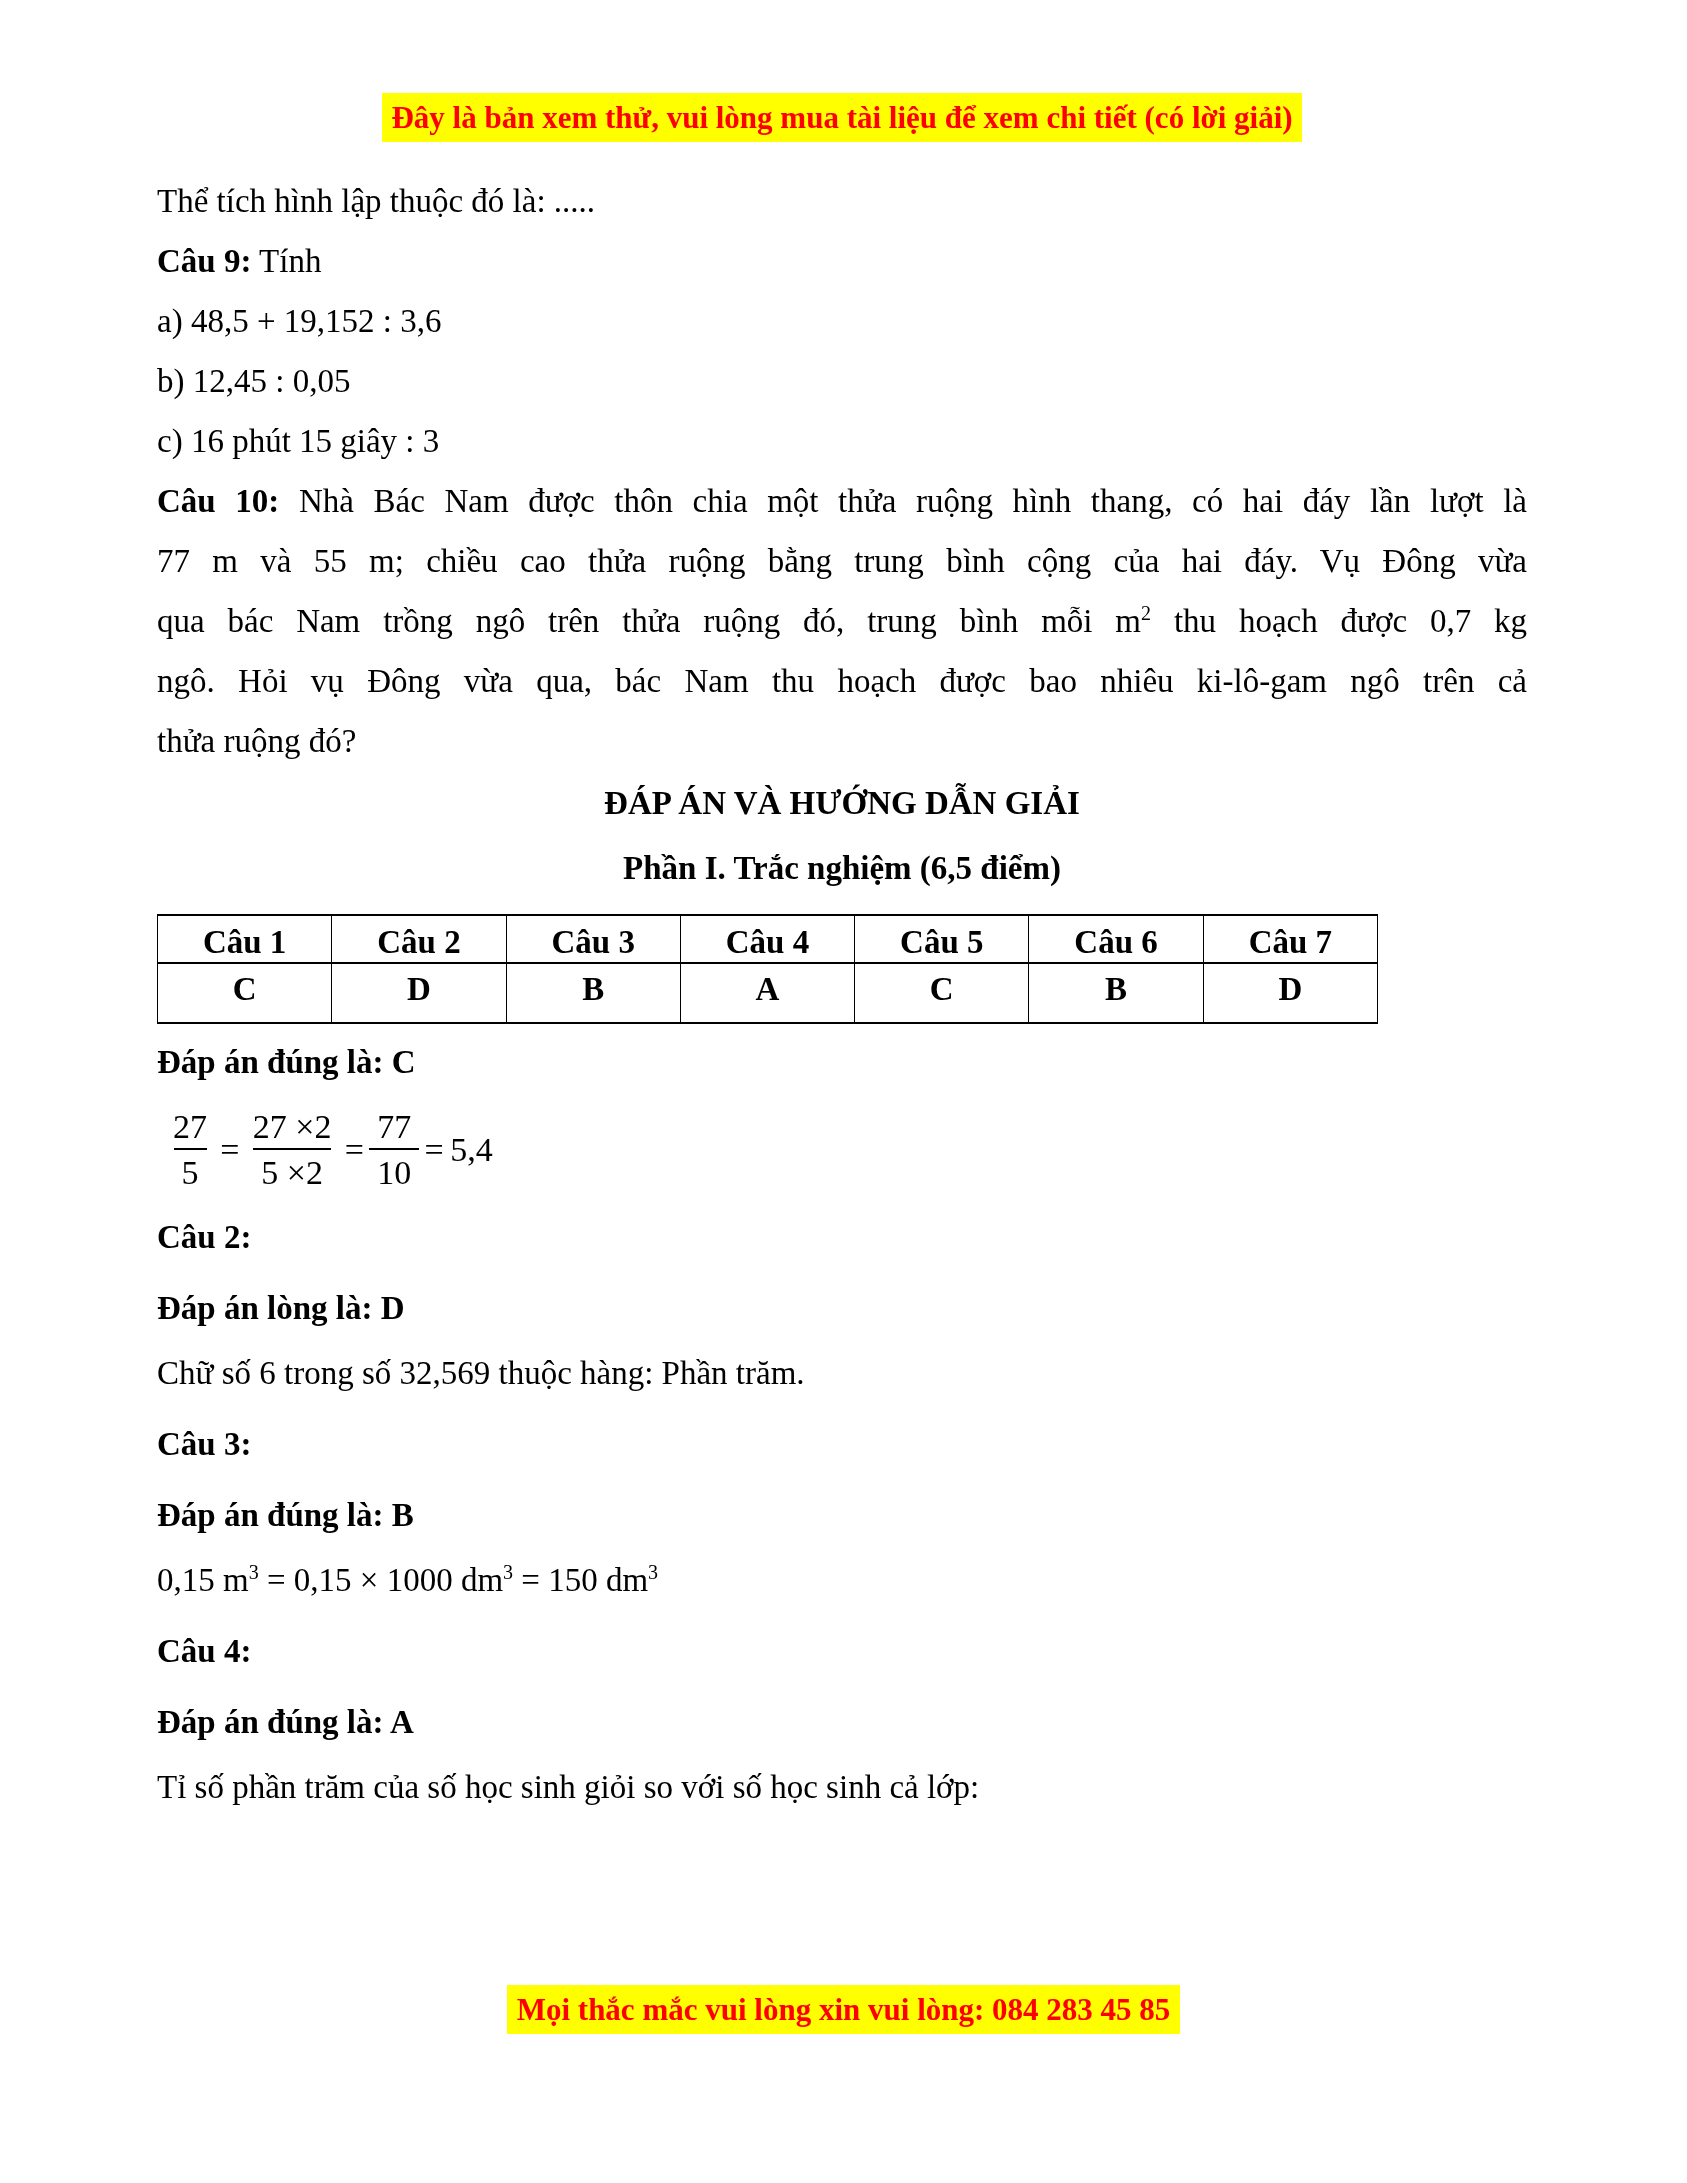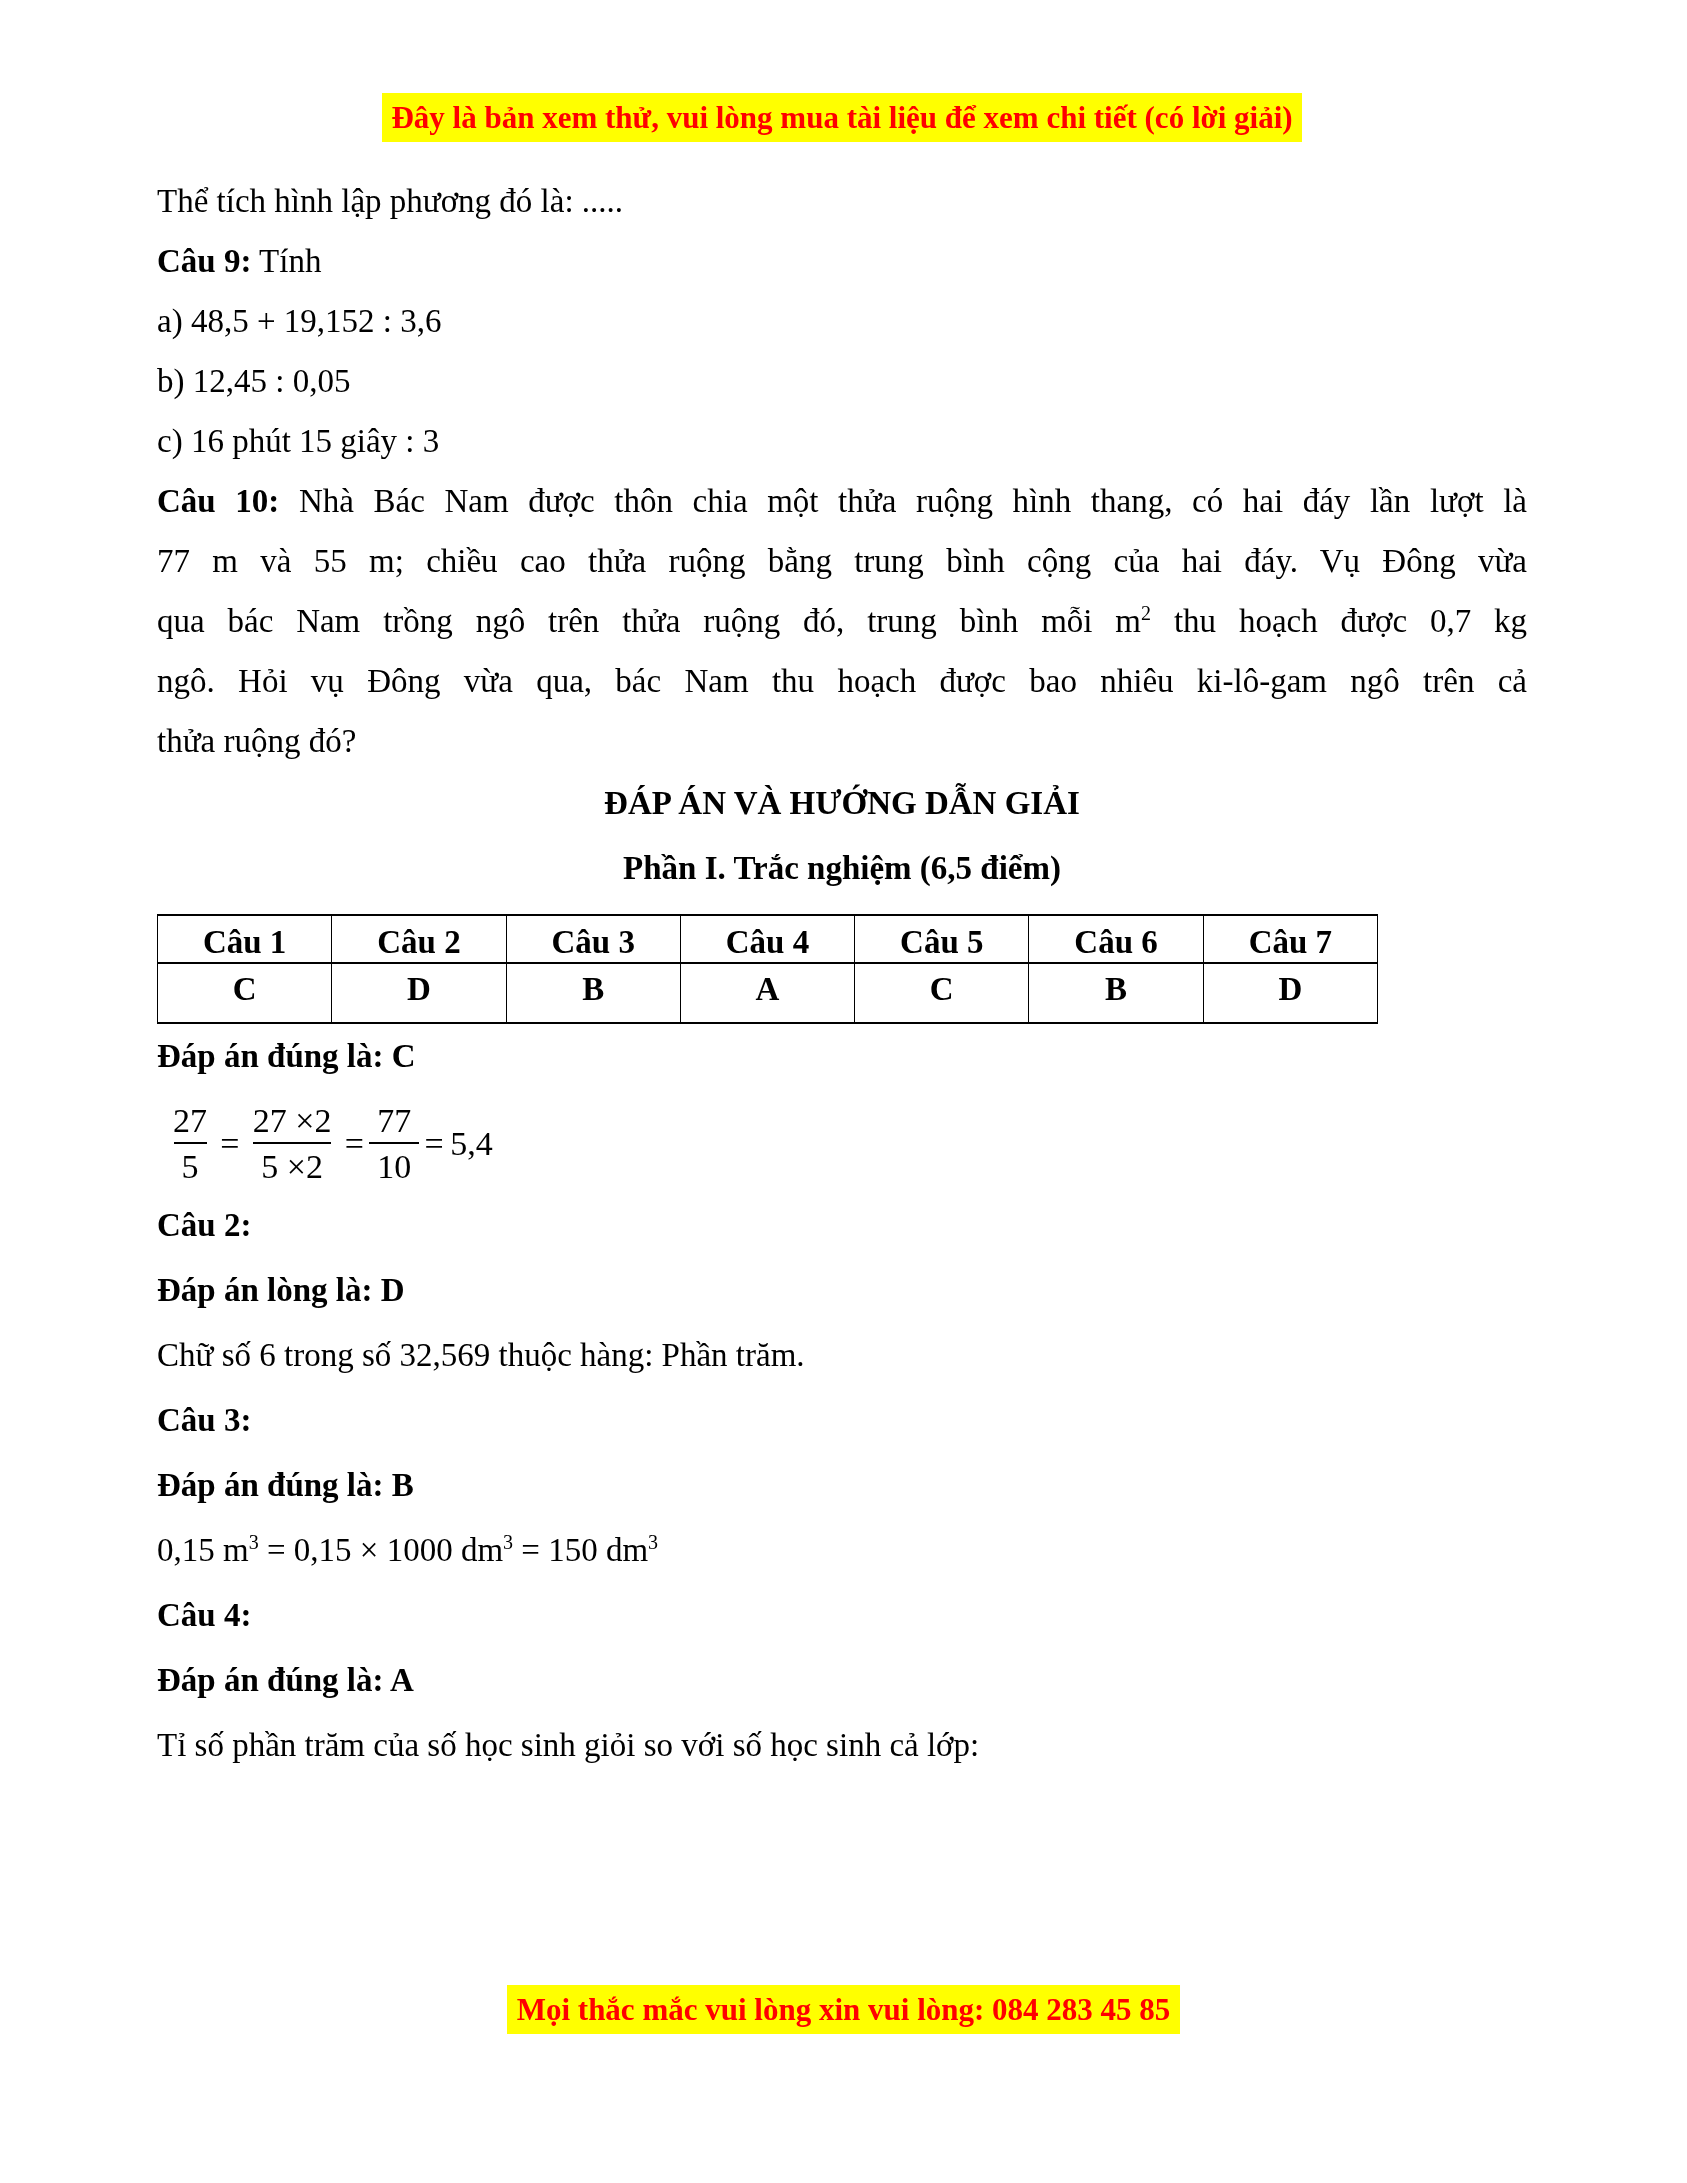--- a/index.html
+++ b/index.html
@@ -16,21 +16,21 @@
     display:inline-block;
     background:#ffff00; color:#ff0000;
     font-weight:bold; font-size:31px; line-height:49px;
     padding:0 9.3px;
     text-align:center;
   }
 
   .line { margin:0; font-size:33px; line-height:60px; font-weight:normal; }
   .h-line { margin:0; font-size:33px; line-height:65px; font-weight:bold;text-align:center; }
   .s-line { margin:0; font-size:33px; line-height:65px; }
-  .bold { font-weight:bold; }
+  .bold { font-weight:bold;margin-top:6px; }
 
   .para { margin:0; font-size:33px; line-height:60px; }
   .jline { display:block; text-align:justify; text-align-last:justify; }
   .jline-last { display:block; text-align:left; }
 
   sup { font-size:20px; line-height:0; vertical-align:super; }
 
   table.answer-table {
     border-collapse:collapse; table-layout:fixed;
     width:1221px; margin:13.2px 0 0 0;
@@ -66,21 +66,21 @@
 </head>
 <body>
 
 <div class="page">
   <div class="content">
 
     <div class="banner-row">
       <span class="banner-text">Đây là bản xem thử, vui lòng mua tài liệu để xem chi tiết (có lời giải)</span>
     </div>
 
-    <p class="line">Thể tích hình lập phương đó là: .....</p>
+    <p class="line">Thể tích hình lập thuộc đó là: .....</p>
 
     <p class="line"><span class="bold">Câu 9:</span> <span>Tính</span></p>
 
     <p class="line">a) 48,5 + 19,152 : 3,6</p>
     <p class="line">b) 12,45 : 0,05</p>
     <p class="line">c) 16 phút 15 giây : 3</p>
 
     <div class="para">
       <span class="jline"><span class="bold">Câu 10:</span> <span>Nhà Bác Nam được thôn chia một thửa ruộng hình thang, có hai đáy lần lượt là</span></span>
       <span class="jline">77 m và 55 m; chiều cao thửa ruộng bằng trung bình cộng của hai đáy. Vụ Đông vừa</span>

